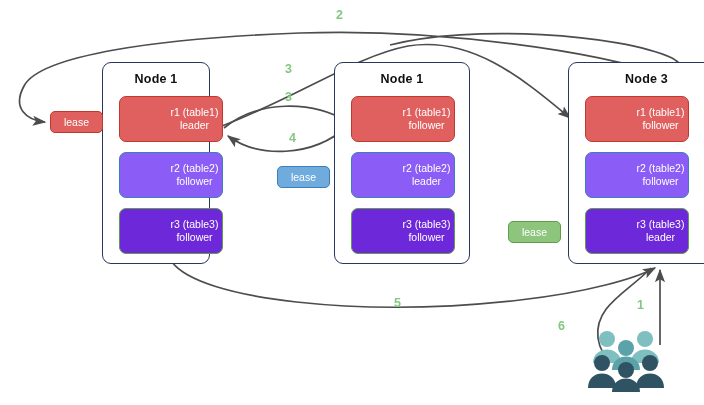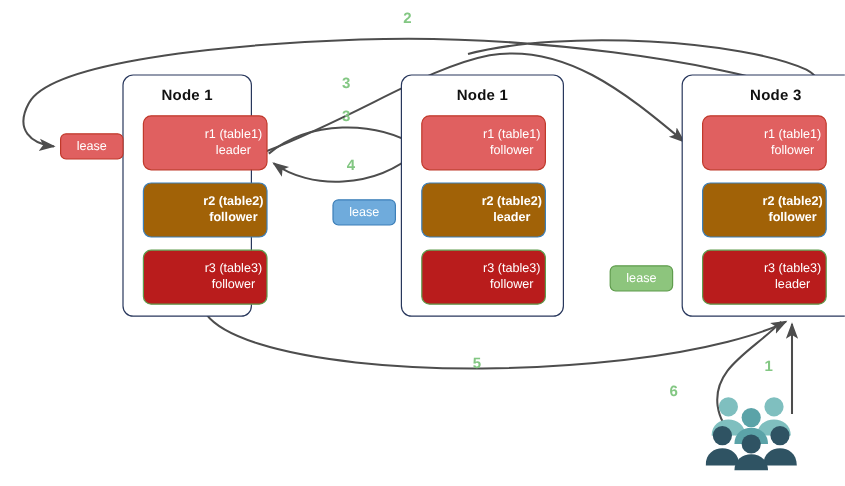--- a/index.html
+++ b/index.html
@@ -7,22 +7,22 @@
   #stage{position:relative;width:704px;height:405px;background:#fff;}
   #edges{position:absolute;left:0;top:0;width:704px;height:405px;}
 
   .node{position:absolute;border:1.4px solid #28375c;border-radius:9px;background:#fff;box-sizing:border-box;}
   .node-title{position:absolute;left:0;right:0;top:9px;text-align:center;font-size:12.5px;font-weight:bold;color:#111;letter-spacing:.2px;}
 
   .replica{position:absolute;left:16px;width:104px;height:46px;border-radius:7px;
            display:flex;flex-direction:column;align-items:center;justify-content:center;
            color:#fff;font-size:10.5px;line-height:13px;text-align:center;box-sizing:border-box;}
   .rep-red{background:#e06060;border:1.4px solid #c0392b;}
-  .rep-blue{background:#a16207;border:1.4px solid #3d7fb8;font-weight:bold;}
-  .rep-green{background:#b91c1c;border:1.4px solid #5f9c4d;text-align:right;}
+  .rep-blue{background:#8b5cf6;border:1.4px solid #3d7fb8;}
+  .rep-green{background:#6d28d9;border:1.4px solid #5f9c4d;text-align:right;}
   .rep-line{display:block;padding-left:47px;}
 
   .lease{position:absolute;border-radius:5px;display:flex;align-items:center;justify-content:center;
          color:#fff;font-size:10.5px;box-sizing:border-box;}
   .lease-red{background:#e06060;border:1.4px solid #c0392b;}
   .lease-blue{background:#6fabdc;border:1.4px solid #3d7fb8;}
   .lease-green{background:#8dc57d;border:1.4px solid #5f9c4d;}
 
   .elabel{position:absolute;color:#83c783;font-size:12.5px;font-weight:bold;font-family:"Liberation Sans",sans-serif;}
 

